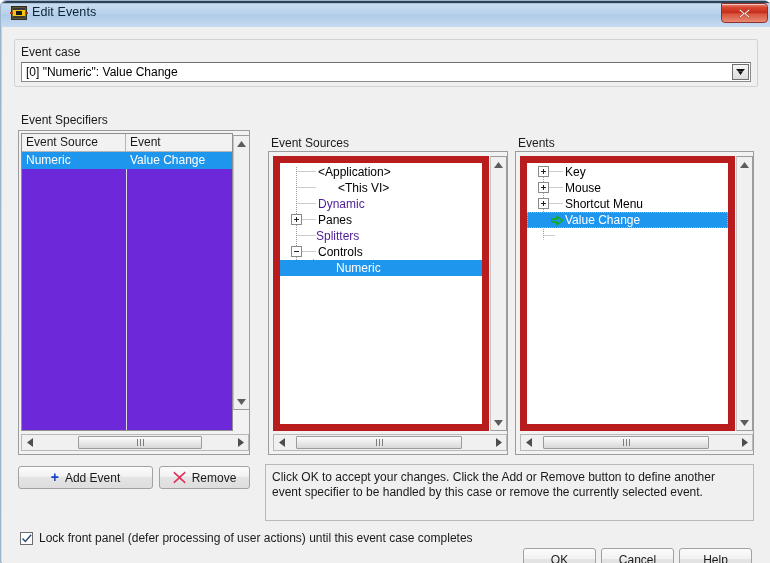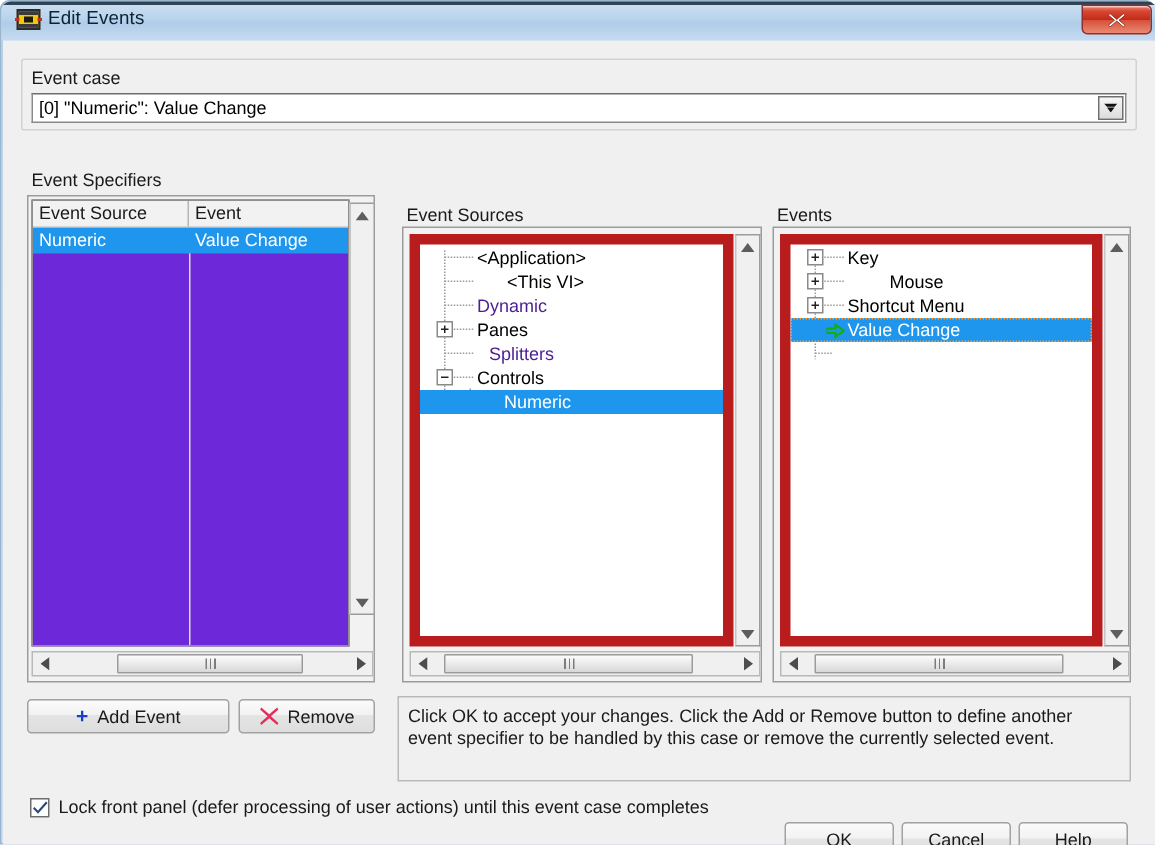--- a/index.html
+++ b/index.html
@@ -476,21 +476,21 @@
           <div class="tree-row">
             <span class="tree-label" style="left:38px;margin-left:20px;">&lt;This VI&gt;</span>
           </div>
           <div class="tree-row dim">
             <span class="tree-label" style="left:38px;">Dynamic</span>
           </div>
           <div class="tree-row">
             <span class="tree-label" style="left:38px;">Panes</span>
           </div>
           <div class="tree-row dim">
-            <span class="tree-label" style="left:46px;">Splitters</span>
+            <span class="tree-label" style="left:36px;">Splitters</span>
           </div>
           <div class="tree-row">
             <span class="tree-label" style="left:38px;">Controls</span>
           </div>
           <div class="tree-row selected">
             <span class="tree-label" style="left:56px;">Numeric</span>
           </div>
         </div>
       </div>
 
@@ -552,21 +552,21 @@
             <line x1="14" y1="56.5" x2="19" y2="56.5"></line>
               <line x1="16.5" y1="54" x2="16.5" y2="59"></line>
           </g>
         </svg>
 
         <div style="position:absolute; left:0; top:1px; width:100%;">
           <div class="tree-row">
             <span class="tree-label" style="left:38px;">Key</span>
           </div>
           <div class="tree-row">
-            <span class="tree-label" style="left:38px;margin-left:28px;">Mouse</span>
+            <span class="tree-label" style="left:38px;">Mouse</span>
           </div>
           <div class="tree-row">
             <span class="tree-label" style="left:38px;">Shortcut Menu</span>
           </div>
           <div class="tree-row selected focused">
             <span style="position:absolute; left:24px; top:2px;">
               <svg width="12" height="11" viewBox="0 0 12 11">
                 <path d="M0 4 H6 V1.5 L11.5 5.5 L6 9.5 V7 H0 Z" fill="none" stroke="#13b000" stroke-width="1.4"></path>
               </svg>
             </span>

